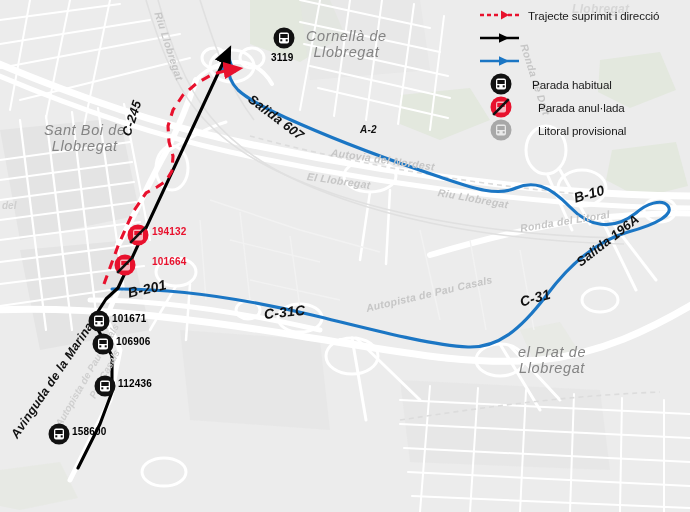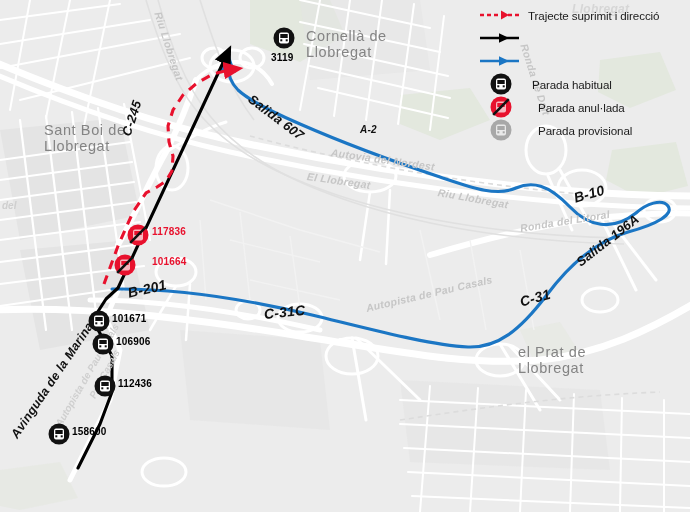--- a/index.html
+++ b/index.html
@@ -10,21 +10,21 @@
     overflow:hidden;
     font-family:"Liberation Sans", sans-serif;
   }
   #basemap{position:absolute;left:0;top:0;width:690px;height:512px;}
   #routes{position:absolute;left:0;top:0;width:690px;height:512px;}
   .lbl{position:absolute;white-space:nowrap;pointer-events:none;}
 
   
   .place{
     color:#848484;font-size:14.5px;line-height:16px;letter-spacing:.6px;
-    text-align:left;font-weight:400;
+    text-align:center;font-weight:400;font-style:italic;
   }
   
   .road{
     color:#111;font-size:13px;font-weight:bold;font-style:italic;
     letter-spacing:.2px;
   }
   
   .faint{
     color:#c6c6c6;font-size:10.5px;font-style:italic;font-weight:bold;
     letter-spacing:.3px;
@@ -286,21 +286,21 @@
   <div class="code" style="left:271px;top:52px;">3119</div>
 
   <div class="marker" style="left:127px;top:224px;">
     <svg width="22" height="22" viewBox="0 0 22 22" xmlns="http://www.w3.org/2000/svg">
       <circle cx="11" cy="11" r="10.5" fill="#e8112d"></circle>
       <rect x="6" y="5.5" width="10" height="11" rx="2" fill="#f7b8c0"></rect>
       <rect x="7.3" y="7" width="7.4" height="4" fill="#e8112d"></rect>
       <line x1="3.2" y1="18.8" x2="18.8" y2="3.2" stroke="#111" stroke-width="2.6"></line>
     </svg>
   </div>
-  <div class="code red" style="left:152px;top:226px;">117836</div>
+  <div class="code red" style="left:152px;top:226px;">194132</div>
 
   <div class="marker" style="left:114px;top:254px;">
     <svg width="22" height="22" viewBox="0 0 22 22" xmlns="http://www.w3.org/2000/svg">
       <circle cx="11" cy="11" r="10.5" fill="#e8112d"></circle>
       <rect x="6" y="5.5" width="10" height="11" rx="2" fill="#f7b8c0"></rect>
       <rect x="7.3" y="7" width="7.4" height="4" fill="#e8112d"></rect>
       <line x1="3.2" y1="18.8" x2="18.8" y2="3.2" stroke="#111" stroke-width="2.6"></line>
     </svg>
   </div>
   <div class="code red" style="left:139px;top:256px;margin-left:13px;">101664</div>
@@ -407,17 +407,17 @@
     <div class="leg-row">
       <span class="leg-sym">
         <svg width="22" height="22" viewBox="0 0 22 22" xmlns="http://www.w3.org/2000/svg">
           <circle cx="11" cy="11" r="10.5" fill="#a8a8a8"></circle>
           <rect x="6" y="5.5" width="10" height="11" rx="2" fill="#e9e9e9"></rect>
           <rect x="7.3" y="7" width="7.4" height="4" fill="#a8a8a8"></rect>
           <rect x="7.3" y="12.3" width="2" height="2" fill="#a8a8a8"></rect>
           <rect x="12.7" y="12.3" width="2" height="2" fill="#a8a8a8"></rect>
         </svg>
       </span>
-      <span class="leg-txt">Parada provisional</span>
+      <span class="leg-txt">Litoral provisional</span>
     </div>
 
   </div>
 </div>
 
 </body></html>

